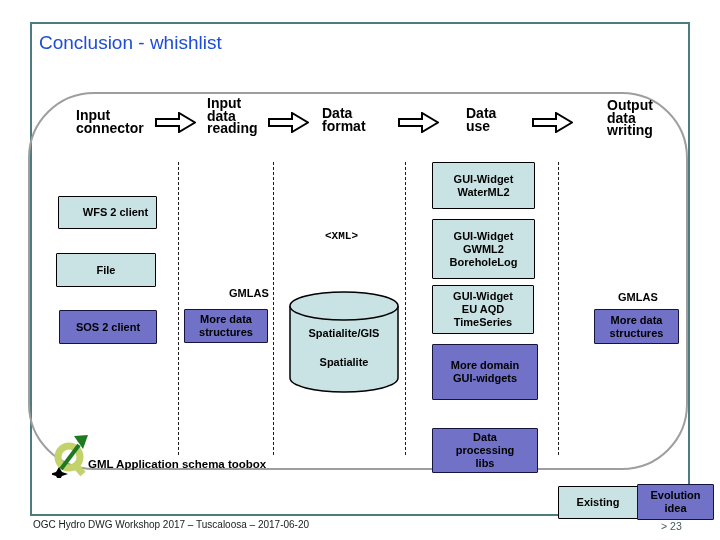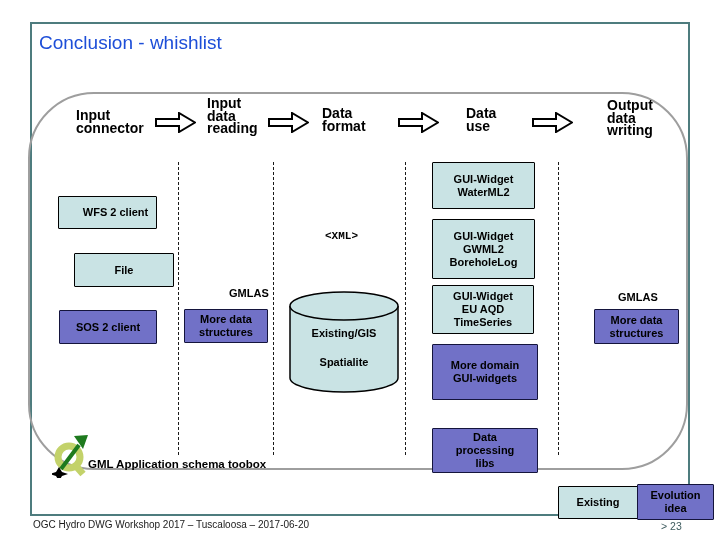--- a/index.html
+++ b/index.html
@@ -72,35 +72,35 @@
   <div class="flow-label" style="left:607px; top:99px;">Output
 data
 writing</div>
 
   <div class="col-sep" style="left:178px;"></div>
   <div class="col-sep" style="left:273px;"></div>
   <div class="col-sep" style="left:405px;"></div>
   <div class="col-sep" style="left:558px;"></div>
 
   <div class="box blue" style="left:58px;  top:196px; width:99px;  height:33px;padding-left:16px;">WFS 2 client</div>
-  <div class="box blue" style="left:74px;  top:253px; width:100px; height:34px;">File</div>
+  <div class="box blue" style="left:56px;  top:253px; width:100px; height:34px;">File</div>
   <div class="box purple" style="left:59px;  top:310px; width:98px;  height:34px;">SOS 2 client</div>
   <div class="box purple" style="left:184px; top:309px; width:84px;  height:34px;">More data
 structures</div>
 
   <div class="free-label" style="left:325px; top:230px;font-family:Liberation Mono, monospace;">&lt;XML&gt;</div>
   <div class="free-label" style="left:229px; top:287px;">GMLAS</div>
   <div class="free-label" style="left:618px; top:291px;">GMLAS</div>
 
   <div class="cyl-wrap">
     <svg width="112" height="104" viewBox="0 0 112 104">
       <path d="M 2,16 L 2,88 A 54,14 0 0 0 110,88 L 110,16" fill="#c9e3e4" stroke="#000" stroke-width="1.5"></path>
       <ellipse cx="56" cy="16" rx="54" ry="14" fill="#c9e3e4" stroke="#000" stroke-width="1.5"></ellipse>
     </svg>
-    <div class="cyl-text" style="top:37px;">Existing/GIS</div>
+    <div class="cyl-text" style="top:37px;">Spatialite/GIS</div>
     <div class="cyl-text" style="top:66px;">Spatialite</div>
   </div>
 
   <div class="box blue" style="left:432px; top:162px; width:103px; height:47px;">GUI-Widget
 WaterML2</div>
   <div class="box blue" style="left:432px; top:219px; width:103px; height:60px;">GUI-Widget
 GWML2
 BoreholeLog</div>
   <div class="box blue" style="left:432px; top:285px; width:102px; height:49px;">GUI-Widget
 EU AQD

